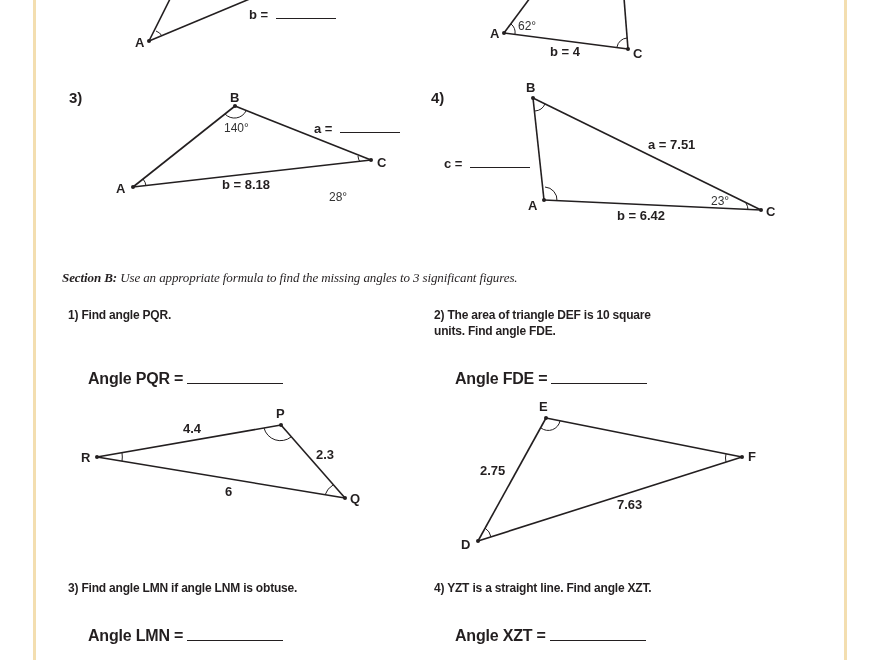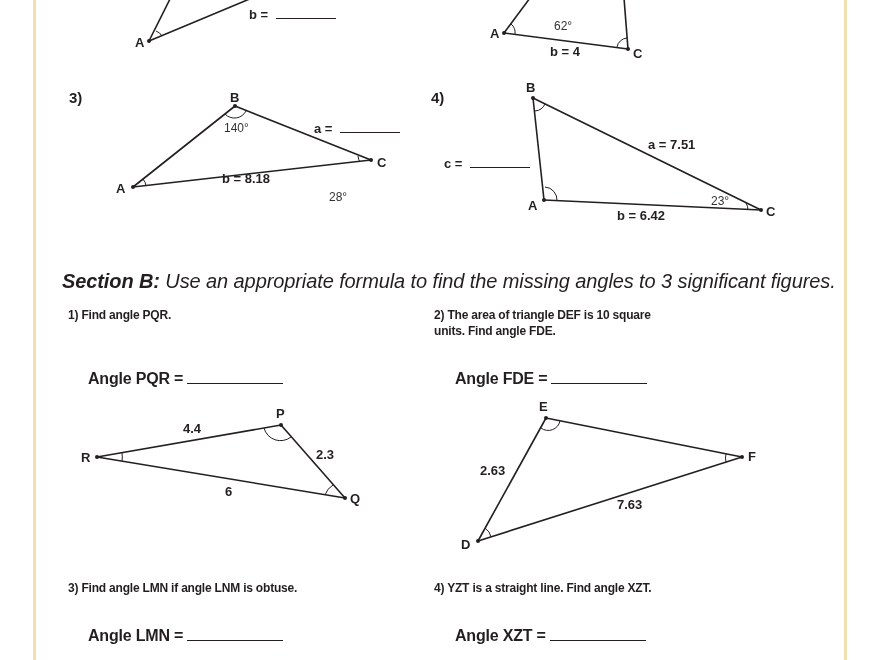--- a/index.html
+++ b/index.html
@@ -16,22 +16,22 @@
   }
   .page-border-right {
     position: absolute; left: 844px; top: 0; width: 3px; height: 660px;
     background: #f3deb0;
   }
   svg.fig { position: absolute; left: 0; top: 0; }
   .txt { position: absolute; white-space: nowrap; }
   .q-number { font-weight: bold; font-size: 15px; }
   .section-heading {
     position: absolute; left: 62px; top: 270px;
-    font-family: Liberation Sans, sans-serif; font-style: italic;
-    font-size: 20px; letter-spacing: -0.1px;
+    font-family: Liberation Serif, serif; font-style: italic;
+    font-size: 13px; letter-spacing: -0.1px;
   }
   .section-heading b { font-weight: bold; }
   .prompt {
     font-weight: bold; font-size: 12px; letter-spacing: -0.2px;
   }
   .answer-label { font-weight: bold; font-size: 16px; letter-spacing: -0.2px; }
   .blank {
     display: inline-block; border-bottom: 1.5px solid #231f20;
     width: 96px; height: 14px; vertical-align: baseline; margin-left: 4px;
   }
@@ -116,35 +116,35 @@
   </g>
 </svg>
 
 <div class="txt fig-label" style="left:135px; top:35px;">A</div>
 <div class="txt fig-label" style="left:249px; top:7px;">
   <span>b =</span>
   <span class="blank" style="width:60px; height:11px;"></span>
 </div>
 
 <div class="txt fig-label" style="left:490px; top:26px;">A</div>
-<div class="txt fig-angle" style="left:518px; top:19px;margin-left:36px;">62°</div>
+<div class="txt fig-angle" style="left:518px; top:19px;">62°</div>
 <div class="txt fig-label" style="left:550px; top:44px;">b = 4</div>
 <div class="txt fig-label" style="left:633px; top:46px;">C</div>
 
 <div class="txt q-number" style="left:69px; top:89px;">3)</div>
 <div class="txt fig-label" style="left:230px; top:90px;">B</div>
 <div class="txt fig-angle" style="left:224px; top:121px;">140°</div>
 <div class="txt fig-label" style="left:314px; top:121px;">
   <span>a =</span>
   <span class="blank" style="width:60px; height:11px;"></span>
 </div>
 <div class="txt fig-angle" style="left:329px; top:150px;margin-top:40px;">28°</div>
 <div class="txt fig-label" style="left:377px; top:155px;">C</div>
 <div class="txt fig-label" style="left:116px; top:181px;">A</div>
-<div class="txt fig-label" style="left:222px; top:171px;">b = 8.18</div>
+<div class="txt fig-label" style="left:222px; top:177px;">b = 8.18</div>
 
 <div class="txt q-number" style="left:431px; top:89px;">4)</div>
 <div class="txt fig-label" style="left:526px; top:80px;">B</div>
 <div class="txt fig-label" style="left:648px; top:137px;">a = 7.51</div>
 <div class="txt fig-label" style="left:444px; top:156px;">
   <span>c =</span>
   <span class="blank" style="width:60px; height:11px;"></span>
 </div>
 <div class="txt fig-label" style="left:528px; top:198px;">A</div>
 <div class="txt fig-angle" style="left:711px; top:194px;">23°</div>
@@ -166,21 +166,21 @@
 <div class="txt fig-label" style="left:225px; top:484px;">6</div>
 <div class="txt fig-label" style="left:350px; top:491px;">Q</div>
 
 <div class="txt prompt" style="left:434px; top:308px;text-align:right;">2) The area of triangle DEF is 10 square</div>
 <div class="txt prompt" style="left:434px; top:324px;">units. Find angle FDE.</div>
 <div class="txt answer-label" style="left:455px; top:369px;">
   <span>Angle FDE =</span><span class="blank"></span>
 </div>
 <div class="txt fig-label" style="left:539px; top:399px;">E</div>
 <div class="txt fig-label" style="left:748px; top:449px;">F</div>
-<div class="txt fig-label" style="left:480px; top:463px;">2.63</div>
+<div class="txt fig-label" style="left:480px; top:463px;">2.75</div>
 <div class="txt fig-label" style="left:617px; top:497px;">7.63</div>
 <div class="txt fig-label" style="left:461px; top:537px;">D</div>
 
 <div class="txt prompt" style="left:68px; top:581px;">3) Find angle LMN if angle LNM is obtuse.</div>
 <div class="txt answer-label" style="left:88px; top:626px;">
   <span>Angle LMN =</span><span class="blank"></span>
 </div>
 
 <div class="txt prompt" style="left:434px; top:581px;">4) YZT is a straight line. Find angle XZT.</div>
 <div class="txt answer-label" style="left:455px; top:626px;">

